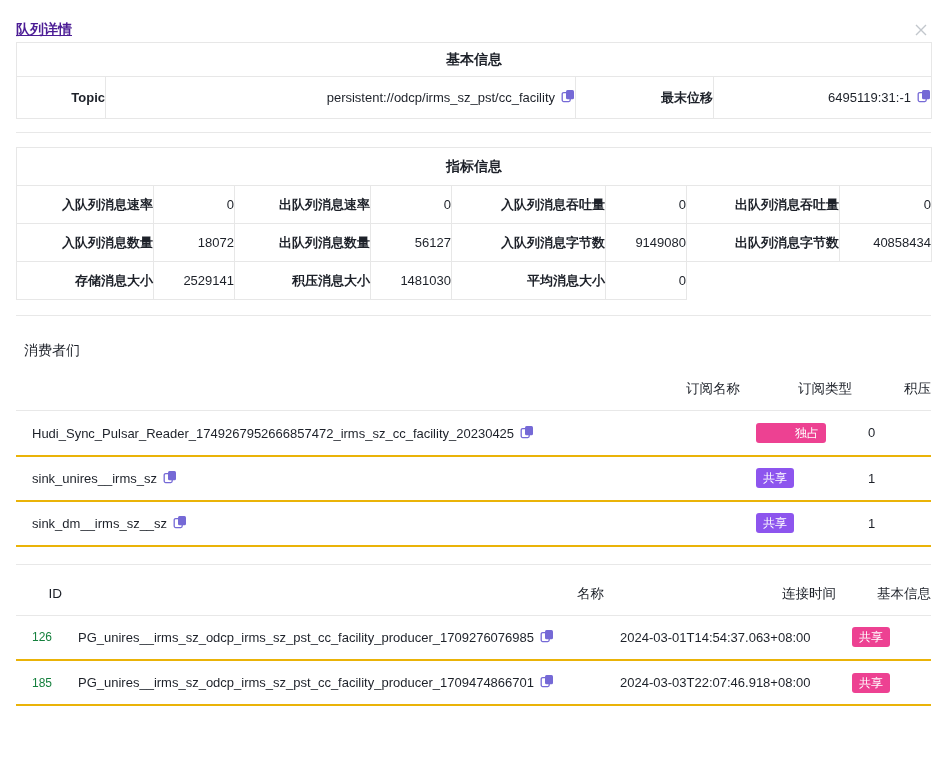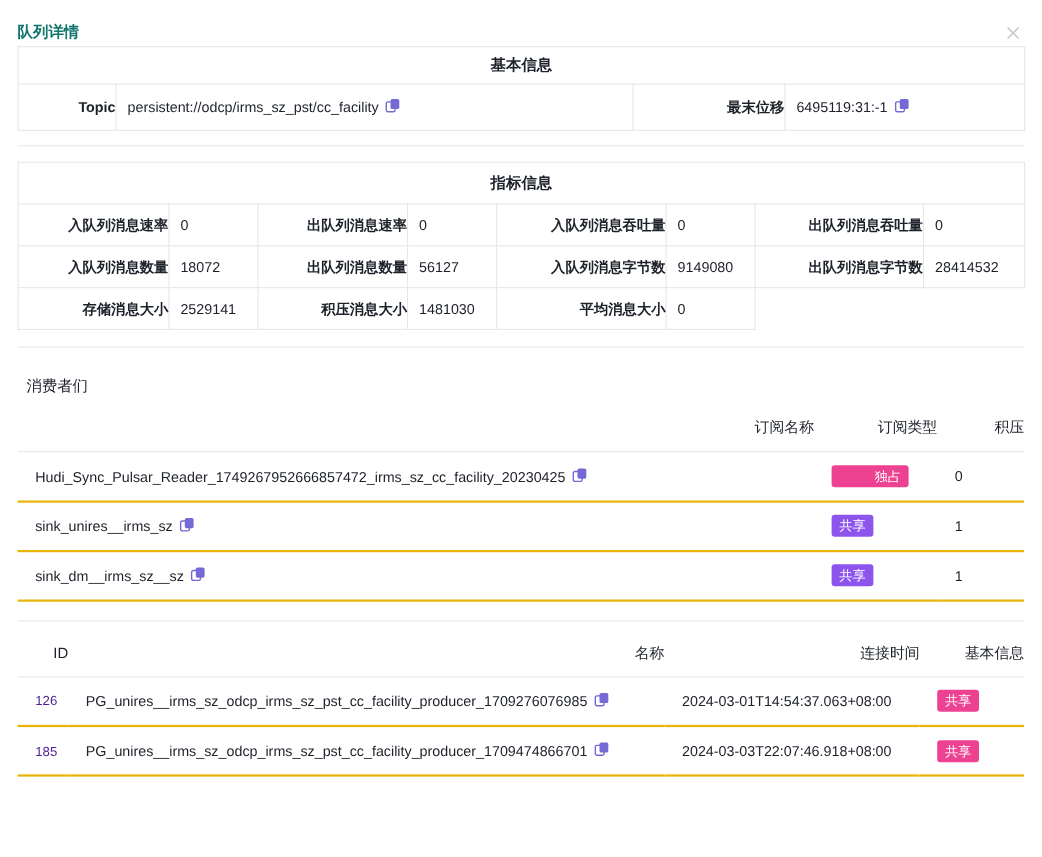--- a/index.html
+++ b/index.html
@@ -1,46 +1,46 @@
 <!DOCTYPE html>
 <html><head>
 <meta charset="utf-8">
 <style>
   * { margin:0; padding:0; box-sizing:border-box; }
   html,body { width:947px; background:#fff; font-family:"Liberation Sans","DejaVu Sans",sans-serif; color:#1d2129; }
   .modal { width:947px; min-height:779px; padding:0 16px; background:#fff; }
 
   
   .modal-header { display:flex; justify-content:space-between; align-items:center; padding-top:20px; height:40px; }
-  .modal-title { font-size:14px; font-weight:bold; color:#0f766e; }
+  .modal-title { font-size:14px; font-weight:bold; color:#4c1d95;text-decoration:underline; }
   .close-btn { cursor:pointer; line-height:0; padding:2px; }
 
   
   table.tbl { width:915px; border-collapse:collapse; table-layout:fixed; font-size:13px;padding-left:20px; }
   table.tbl td { border:1px solid #e7e7e7; }
   td.sec { text-align:center; font-weight:bold; height:34px; font-size:14px; }
   td.lbl { text-align:right; font-weight:bold; }
-  td.val { text-align:left; padding-left:10px; white-space:nowrap; overflow:hidden; }
+  td.val { text-align:right; padding-left:10px; white-space:nowrap; overflow:hidden; }
   .basic-tbl td.datarow { height:42px; }
   .metric-tbl td { height:38px; }
   td.filler { border:none !important; }
 
   .divider { border:none; border-top:1px solid #e8e8e8; margin:0; }
   .d1 { margin-top:13px; }
   .gap-after-d1 { height:14px; }
   .d2 { margin-top:15px; }
   .d3 { margin-top:17px; }
 
   .section-title { font-size:14px; color:#1d2129; padding-left:8px; margin-top:26px; }
 
   
   table.list { width:915px; border-collapse:collapse; table-layout:fixed; font-size:13px; margin-top:6px; }
   table.list th { text-align:right; font-weight:500; font-size:13.5px; color:#1d2129; padding:14px 0 12px 16px; border-bottom:1px solid #e8e8e8; }
   table.list td { padding:0 0 0 16px; height:45px; border-bottom:2px solid #eab308; vertical-align:middle; white-space:nowrap; overflow:hidden; }
-  td.idcell { font-size:12px; color:#4c1d95; padding-left:14px; }
+  td.idcell { font-size:12px; color:#15803d; padding-left:14px; }
 
   .badge { display:inline-block; color:#fff; font-size:12px; line-height:20px; padding:0 7px; border-radius:3px; }
 
   .copy-btn { display:inline-block; vertical-align:-2px; margin-left:6px; cursor:pointer; line-height:0; }
   .name-text, .time-text { vertical-align:middle; }
 </style>
 </head>
 <body>
 
 <div class="modal">
@@ -113,21 +113,21 @@
       <td class="val">0</td>
     </tr>
     <tr>
       <td class="lbl">入队列消息数量</td>
       <td class="val">18072</td>
       <td class="lbl">出队列消息数量</td>
       <td class="val">56127</td>
       <td class="lbl">入队列消息字节数</td>
       <td class="val">9149080</td>
       <td class="lbl">出队列消息字节数</td>
-      <td class="val">28414532</td>
+      <td class="val">40858434</td>
     </tr>
     <tr>
       <td class="lbl">存储消息大小</td>
       <td class="val">2529141</td>
       <td class="lbl">积压消息大小</td>
       <td class="val">1481030</td>
       <td class="lbl">平均消息大小</td>
       <td class="val">0</td>
       <td class="filler" colspan="2"></td>
     </tr>

